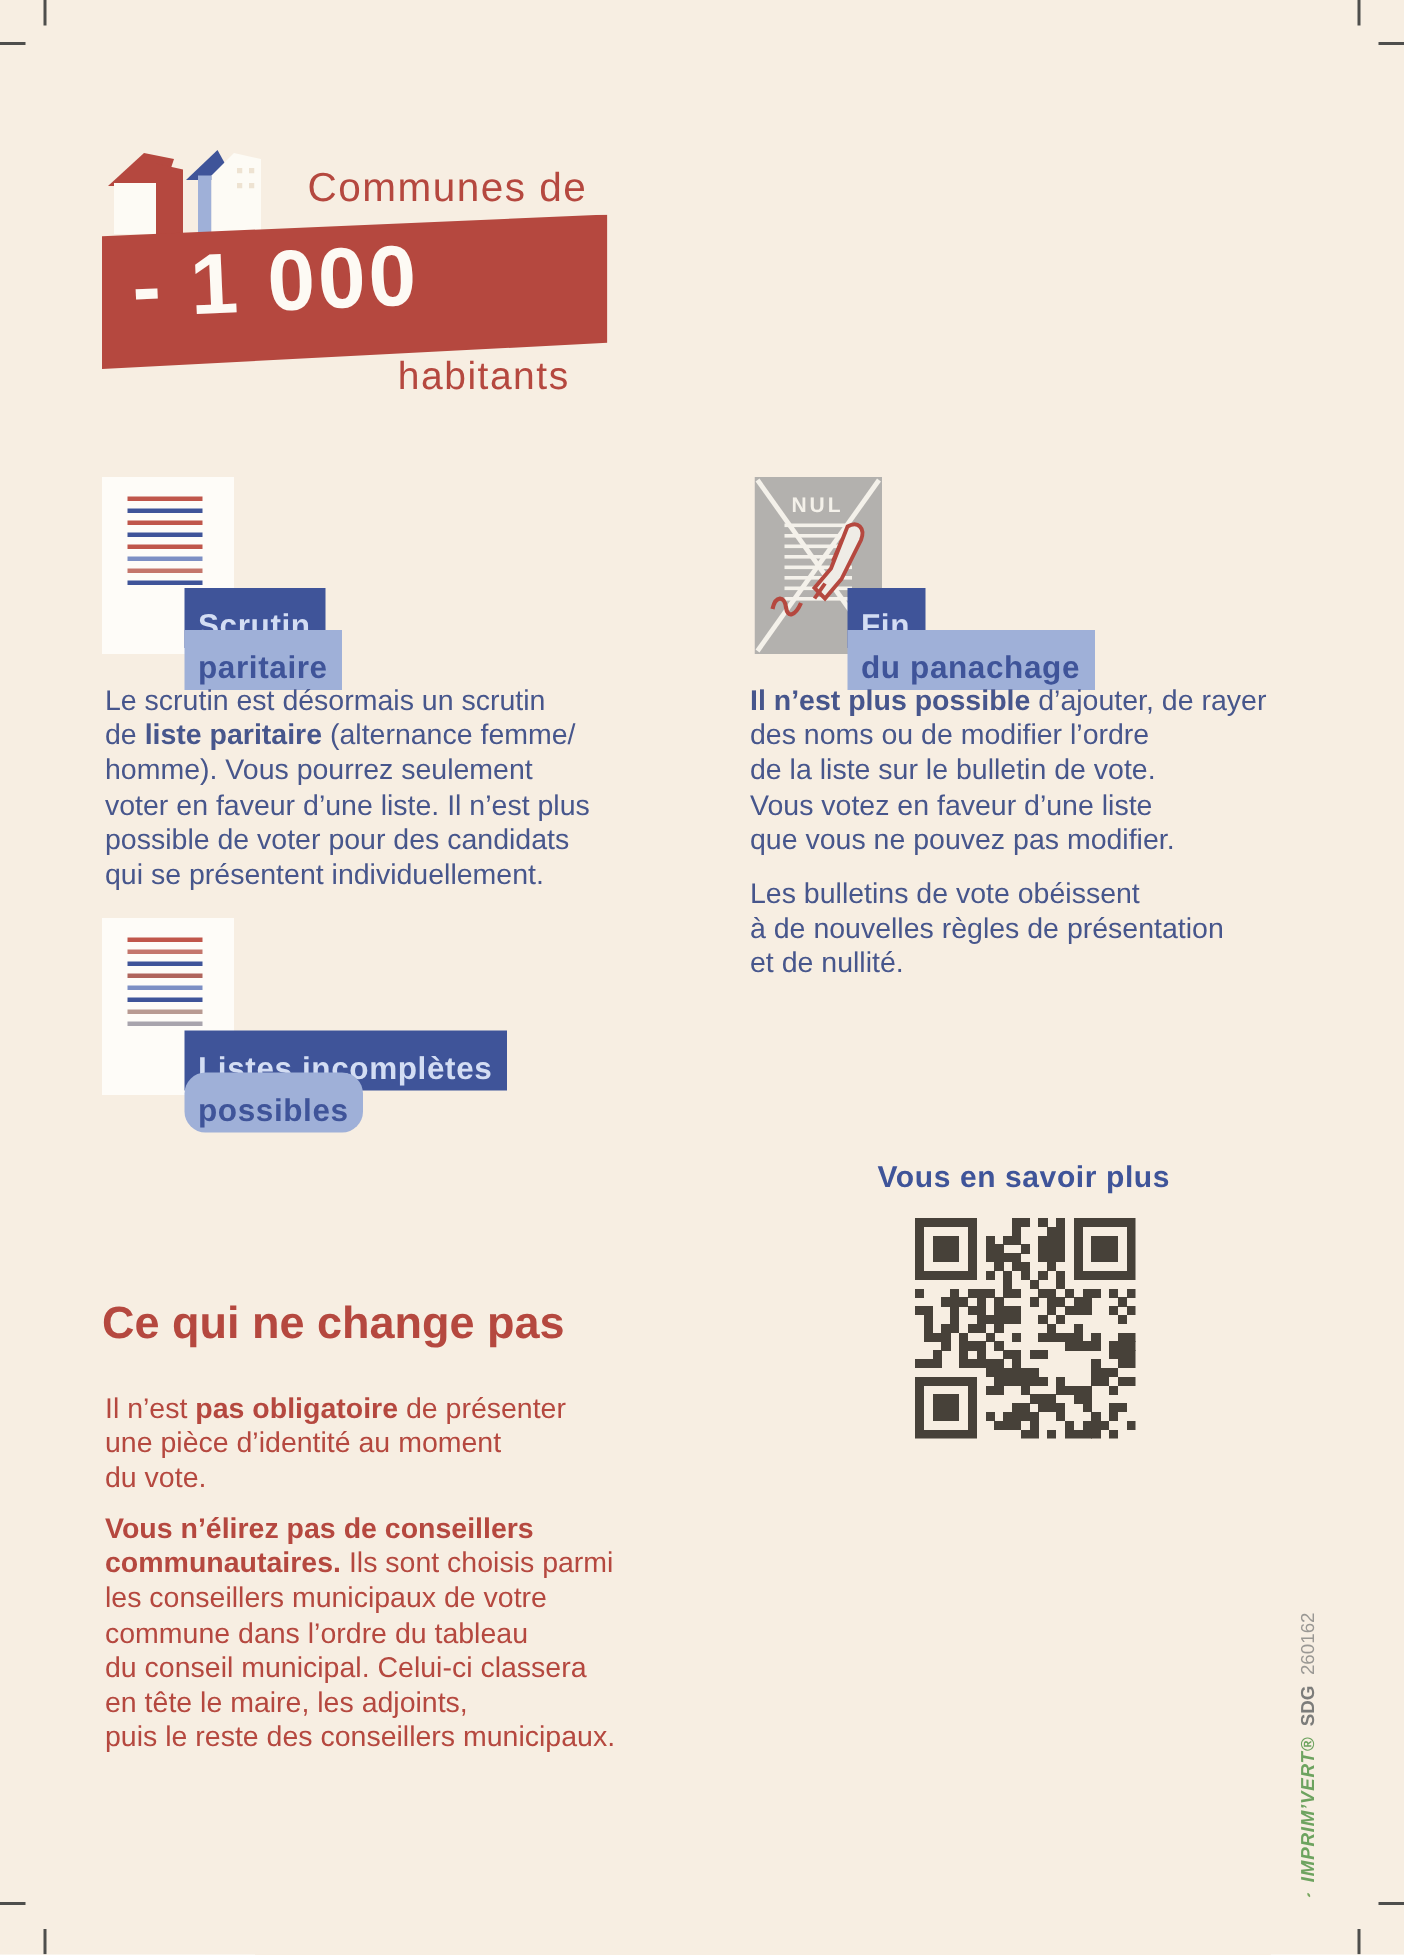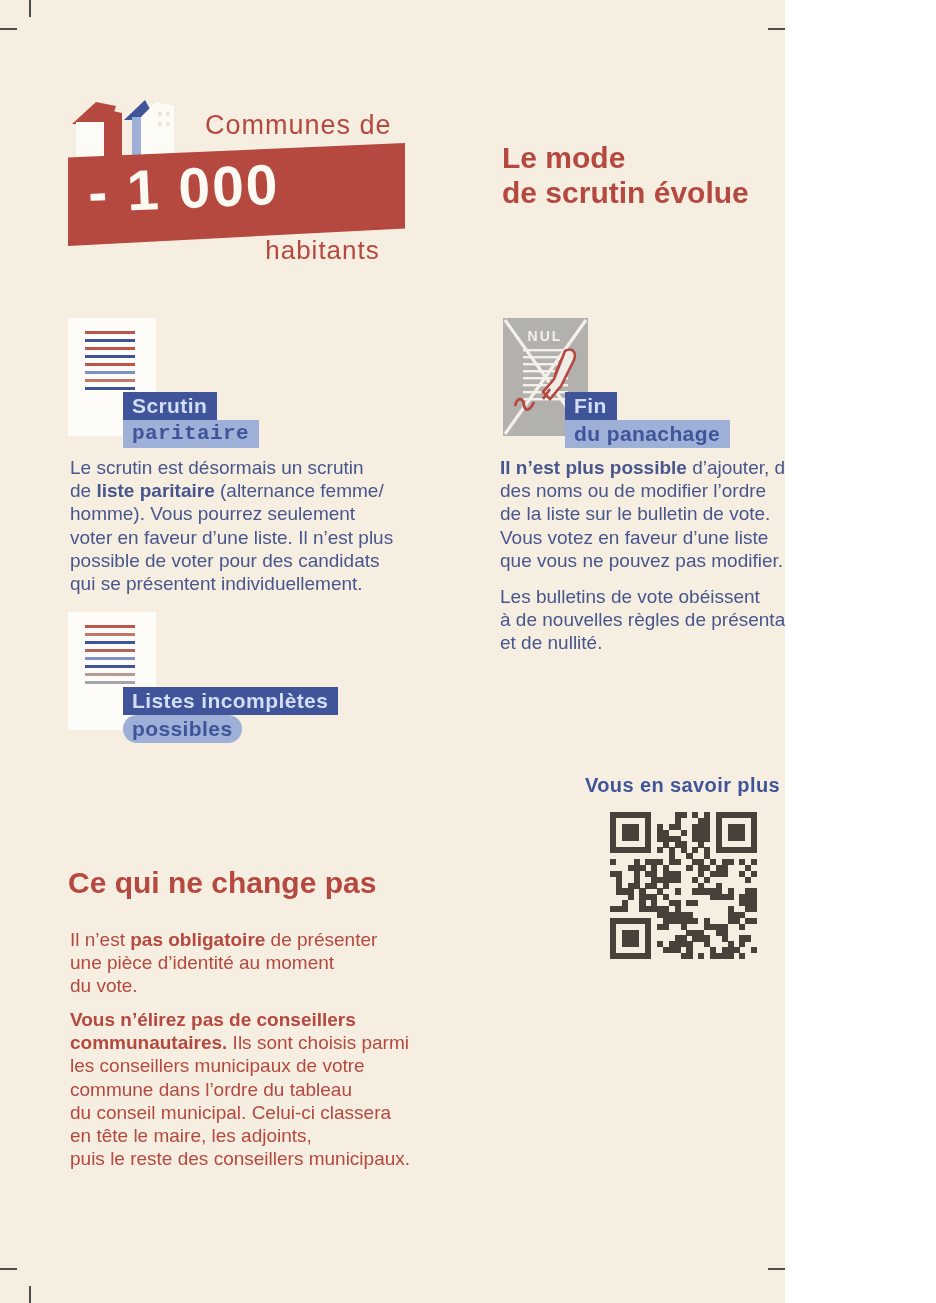--- a/index.html
+++ b/index.html
@@ -1,17 +1,17 @@
 <!DOCTYPE html>
 <html><head>
 <meta charset="utf-8">
 <style>
   html,body{margin:0;padding:0;}
   body{font-family:"Liberation Sans", sans-serif;}
-  .page{position:relative;width:785px;height:1303px;background:#f7eee2;overflow:hidden;}
+  .page{position:relative;width:936px;height:1303px;background:#f7eee2;overflow:hidden;}
 
   
   .crop{position:absolute;background:#4e4e4c;}
   .crop.v{width:2px;height:17px;}
   .crop.h{width:17px;height:2px;}
 
   
   .houses{position:absolute;left:70px;top:96px;width:130px;height:60px;}
   .communes-de{position:absolute;left:205px;top:110px;font-size:27px;color:#b5483f;letter-spacing:1px;}
   .banner{position:absolute;left:68px;top:143px;width:337px;height:103px;background:#b5483f;
@@ -22,21 +22,21 @@
              font-size:26px;color:#b5483f;letter-spacing:1px;}
   .main-title{position:absolute;left:502px;top:140px;font-size:30px;line-height:35px;font-weight:bold;
               color:#b5483f;white-space:pre-line;}
 
   
   .icon-card{position:absolute;width:88px;height:118px;background:#fefcf8;}
   .nul-card{position:absolute;left:503px;top:318px;width:85px;height:118px;}
 
   
   .lbl{position:absolute;white-space:nowrap;font-weight:bold;font-size:21px;line-height:28px;
-       padding:0 10px 0 9px;letter-spacing:.4px;}
+       padding:12px 10px 0 9px;letter-spacing:.4px;}
   .lbl.dark{background:#3f5499;color:#d3ddf3;}
   .lbl.light{background:#9fb0d8;color:#3f5499;}
 
   
   .para{position:absolute;font-size:19px;line-height:23.2px;white-space:pre-line;}
   .para.blue{color:#47568c;}
   .para.red{color:#b5483f;}
   .para b{font-weight:bold;margin-top:18px;}
 
   .sub-heading{position:absolute;left:68px;top:866px;font-size:30px;font-weight:800;color:#b5483f;}
@@ -77,37 +77,35 @@
     <rect x="96" y="16" width="3.5" height="3.5" fill="#eee3d2"></rect>
     <rect x="88" y="26" width="3.5" height="3.5" fill="#eee3d2"></rect>
     <rect x="96" y="26" width="3.5" height="3.5" fill="#eee3d2"></rect>
   </svg>
   <div class="communes-de">Communes de</div>
   <div class="banner">
     <div class="banner-text">- 1 000</div>
   </div>
   <div class="habitants">habitants</div>
 
-  <h1 class="main-title" style="margin:0;">Le mode
-de scrutin évolue</h1>
 
   <div class="icon-card" style="left:68px;top:318px;">
     <svg viewBox="0 0 88 118" width="88" height="118">
       <rect x="17" y="13" width="50" height="3" fill="#c0564b"></rect>
       <rect x="17" y="21" width="50" height="3" fill="#3f5499"></rect>
       <rect x="17" y="29" width="50" height="3" fill="#c0564b"></rect>
       <rect x="17" y="37" width="50" height="3" fill="#3f5499"></rect>
       <rect x="17" y="45" width="50" height="3" fill="#c0564b"></rect>
       <rect x="17" y="53" width="50" height="3" fill="#7d8fc4"></rect>
       <rect x="17" y="61" width="50" height="3" fill="#c4766c"></rect>
       <rect x="17" y="69" width="50" height="3" fill="#3f5499"></rect>
     </svg>
   </div>
   <div class="lbl dark" style="left:123px;top:392px;">Scrutin</div>
-  <div class="lbl light" style="left:123px;top:420px;font-family:Liberation Mono, monospace;">paritaire</div>
+  <div class="lbl light" style="left:123px;top:420px;">paritaire</div>
   <p class="para blue" style="left:70px;top:456px;width:420px;margin:0;"><span>Le scrutin est désormais un scrutin
 de </span><b>liste paritaire</b><span> (alternance femme/
 homme). Vous pourrez seulement
 voter en faveur d’une liste. Il n’est plus
 possible de voter pour des candidats
 qui se présentent individuellement.</span></p>
 
   <div class="icon-card" style="left:68px;top:612px;">
     <svg viewBox="0 0 88 118" width="88" height="118">
       <rect x="17" y="13" width="50" height="3" fill="#c0564b"></rect>

